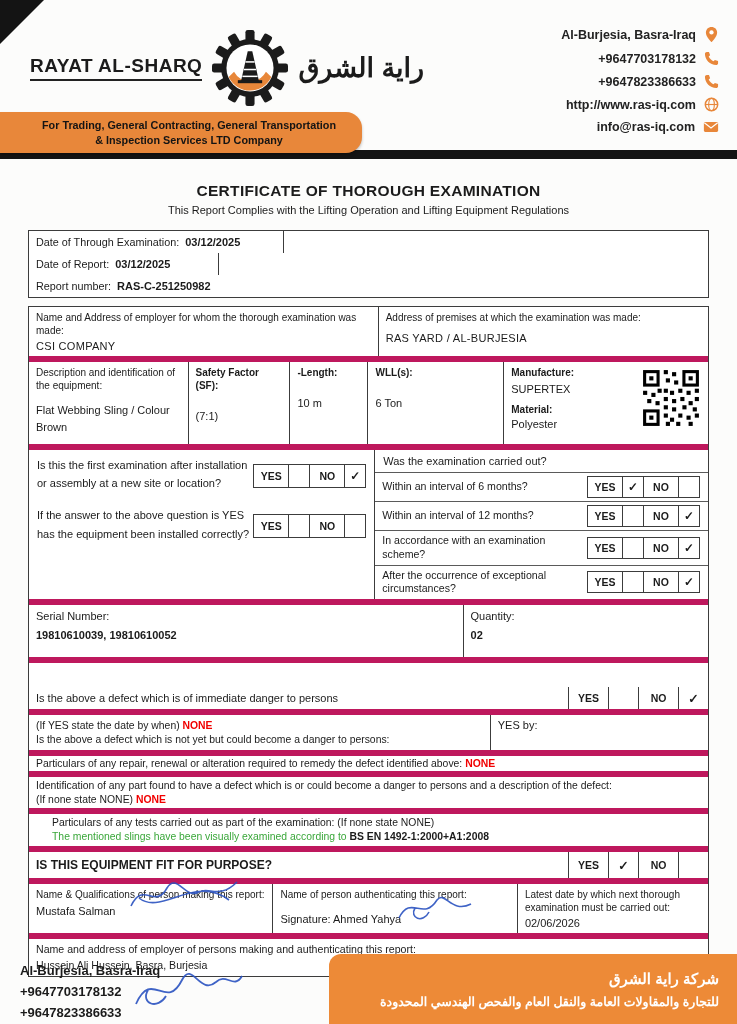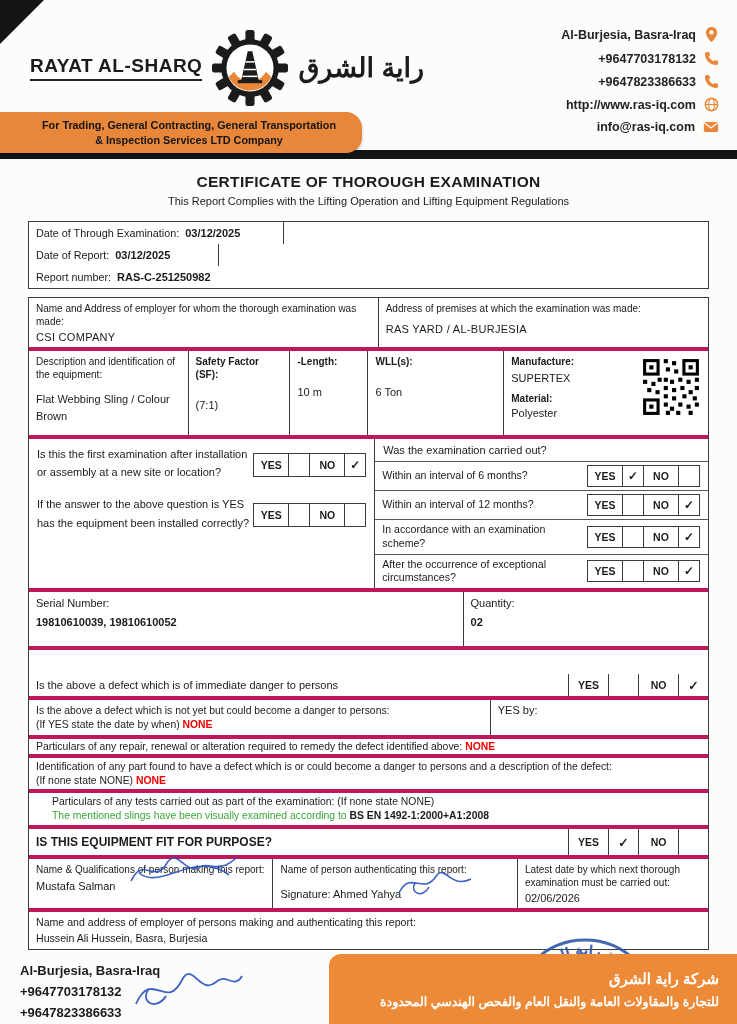--- a/index.html
+++ b/index.html
@@ -17,26 +17,26 @@
     border-radius:0 16px 16px 0; padding:6px 10px 6px 26px; text-align:center;
     font-size:10.8px; font-weight:bold; color:#141414; line-height:1.35; box-shadow:0 2px 3px rgba(0,0,0,.25); }
   .contacts { position:absolute; top:26px; right:18px; display:flex; flex-direction:column; gap:8px; }
   .contact-line { display:flex; align-items:center; justify-content:flex-end; gap:8px;
     font-size:12.5px; font-weight:bold; color:#222; }
   .contact-line svg { flex:0 0 auto; }
   .black-bar { height:9px; background:#141414; }
 
   
   .title-block { text-align:center; padding:14px 0 6px; }
-  .title-main { font-size:15.5px; font-weight:bold; letter-spacing:.3px; }
+  .title-main { font-size:15.5px; font-weight:bold; letter-spacing:.3px;margin-top:9px; }
   .title-sub { font-size:11px; margin-top:4px; }
 
   
   .tbl { margin:8px 28px 0; border:1.6px solid #3c3c3c; background:#fff; }
-  .t-row { display:flex; border-bottom:4px solid #be185d; }
+  .t-row { display:flex; border-bottom:6px solid #be185d; }
   .t-row:last-child { border-bottom:none; }
   .c { border-right:1px solid #3c3c3c; padding:4px 7px; }
   .c:last-child { border-right:none; }
   .lbl { font-size:10px; line-height:1.3; }
   .val { font-size:11px; font-weight:bold; }
   .val-n { font-size:11px; }
   .red { color:#f10000; font-weight:bold; }
   .green { color:#3aa73a; }
 
   .dates-row .c { display:flex; align-items:center; gap:6px; }
@@ -347,25 +347,25 @@
       <div class="edge-cells">
         <div class="ec w-lbl">YES</div>
         <div class="ec w-chk"></div>
         <div class="ec w-lbl">NO</div>
         <div class="ec w-chk">✓</div>
       </div>
     </div>
 
     <div class="t-row" style="min-height:26px;">
       <div class="c" style="width:68%; font-size:10.4px; line-height:1.3;">
-        <div>Is the above a defect which is not yet but could become a danger to persons:</div>
         <div>
           <span>(If YES state the date by when)</span>
           <span class="red">NONE</span>
         </div>
+        <div>Is the above a defect which is not yet but could become a danger to persons:</div>
       </div>
       <div class="c" style="width:32%; font-size:11px;">YES by:</div>
     </div>
 
     <div class="t-row" style="min-height:17px;">
       <div style="padding:2px 7px; font-size:10.4px;">
         <span>Particulars of any repair, renewal or alteration required to remedy the defect identified above:</span>
         <span class="red">NONE</span>
       </div>
     </div>

